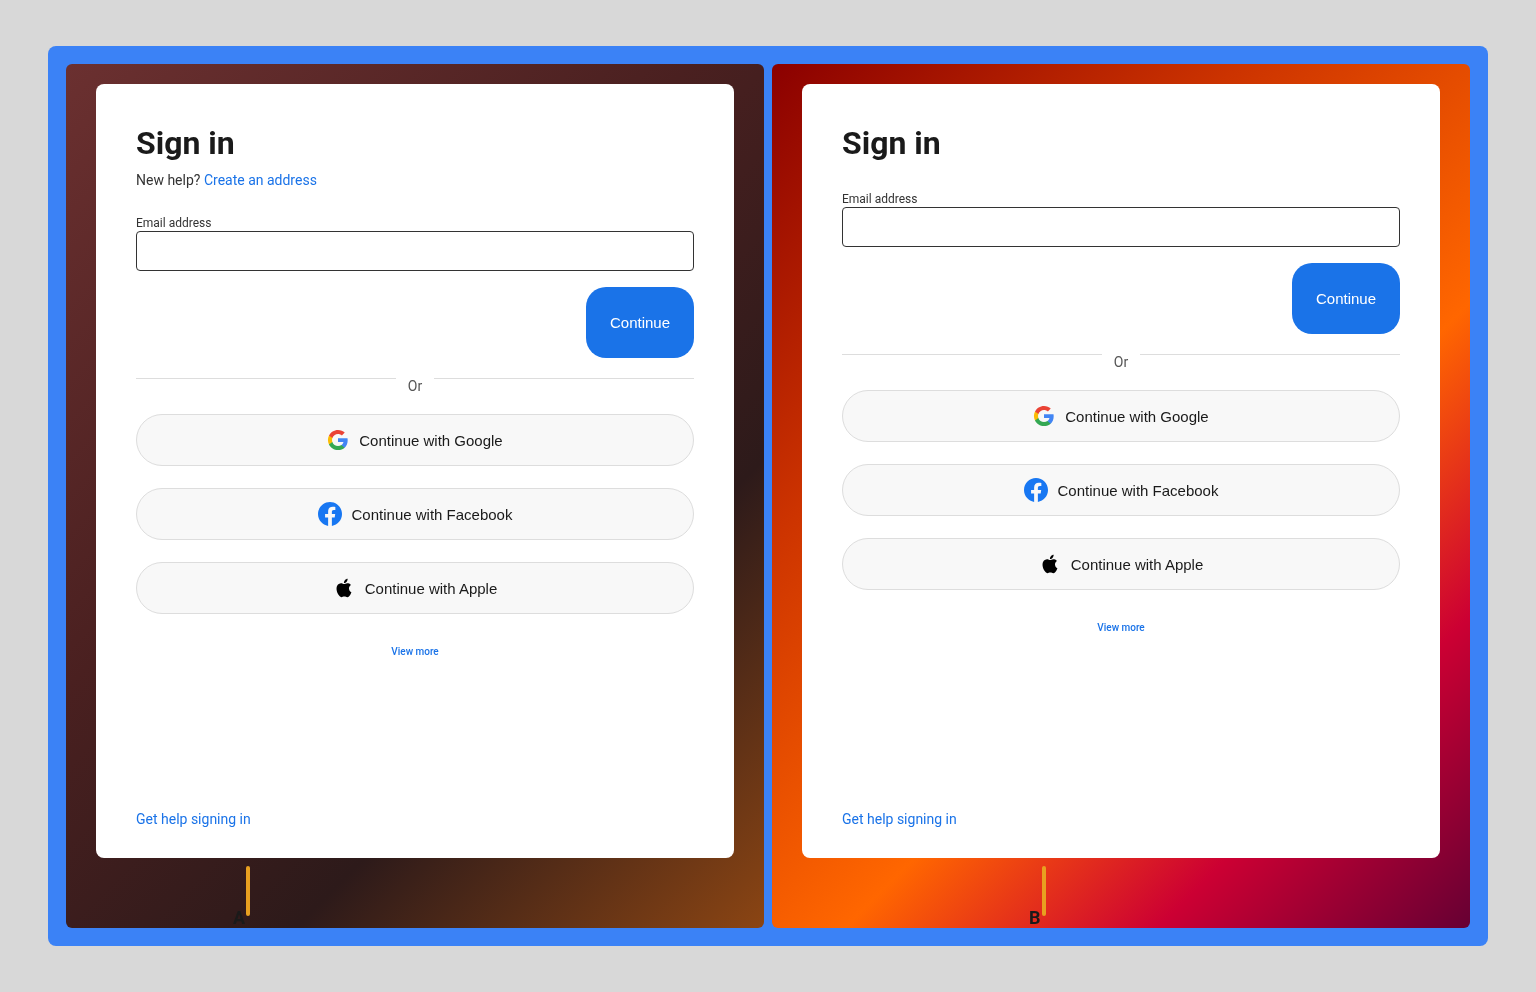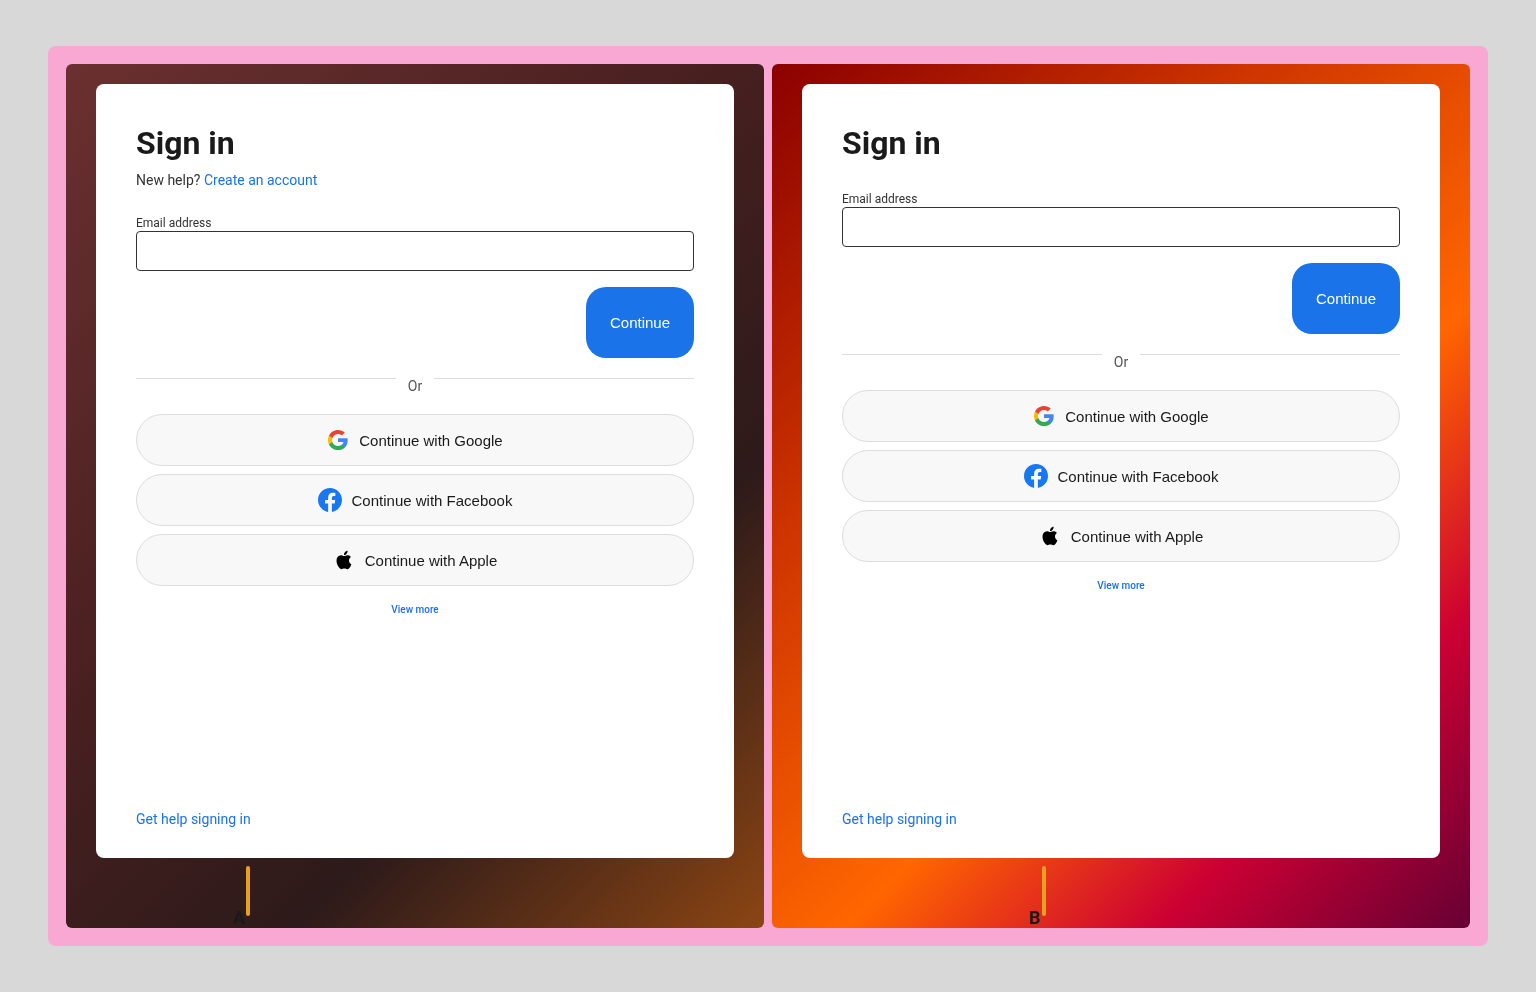--- a/index.html
+++ b/index.html
@@ -10,21 +10,21 @@
       background: #d8d8d8;
       display: flex;
       align-items: center;
       justify-content: center;
       font-family: -apple-system, BlinkMacSystemFont, 'Segoe UI', Roboto, Arial, sans-serif;
     }
 
     .outer-frame {
       width: 1440px;
       height: 900px;
-      background: #f9a8d4;
+      background: #3b82f6;
       border-radius: 8px;
       padding: 18px;
       display: flex;
       gap: 0;
       position: relative;
     }
 
     .panel-wrapper {
       flex: 1;
       position: relative;
@@ -141,21 +141,21 @@
       border-radius: 26px;
       background: #f8f8f8;
       display: flex;
       align-items: center;
       justify-content: center;
       gap: 10px;
       font-size: 15px;
       font-weight: 500;
       color: #1a1a1a;
       cursor: pointer;
-      margin-bottom: 8px;
+      margin-bottom: 22px;
     }
 
     .view-more {
       text-align: center;
       margin-top: 4px;
       margin-bottom: 16px;
     }
 
     .view-more a {
       color: #1a73e8;
@@ -247,21 +247,21 @@
 <body>
 
 <div class="outer-frame">
 
   <div class="panel-wrapper panel-a">
     <div class="bg-layer bg-left"></div>
     <div class="card">
       <h1 class="sign-in-title">Sign in</h1>
       <p class="new-user-text">
         <span>New help?</span>
-        <a href="#">Create an account</a>
+        <a href="#">Create an address</a>
       </p>
       <div class="email-field-group">
         <label class="field-label">Email address</label>
         <input type="email" class="email-input" style="">
       </div>
       <div class="continue-btn-row">
         <button class="continue-btn">Continue</button>
       </div>
       <div class="or-divider">
         <div class="or-line"></div>

